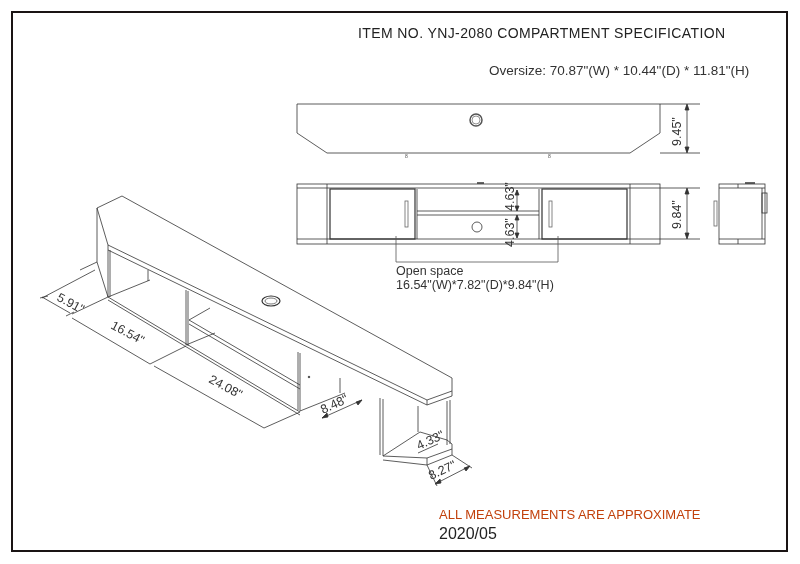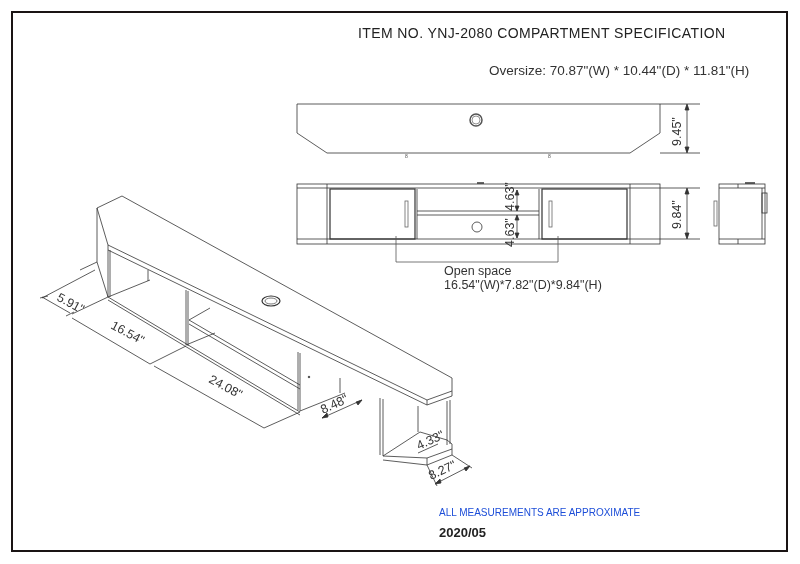--- a/index.html
+++ b/index.html
@@ -1,22 +1,22 @@
 <!DOCTYPE html>
 <html><head>
 <meta charset="utf-8">
 <style>
   html,body{margin:0;padding:0;background:#fff;}
   body{width:800px;height:564px;position:relative;overflow:hidden;font-family:"Liberation Sans",sans-serif;color:#222;}
   .frame{position:absolute;left:11px;top:11px;width:777px;height:541px;border:2px solid #1a1414;box-sizing:border-box;}
   .title{position:absolute;left:358px;top:25px;font-size:14px;letter-spacing:0.4px;color:#222;white-space:nowrap;}
   .oversize{position:absolute;left:489px;top:63px;font-size:13.5px;color:#333;white-space:nowrap;}
-  .footer1{position:absolute;left:439px;top:507px;font-size:10px;color:#1d4ed8;white-space:nowrap;}
-  .footer2{position:absolute;left:439px;top:525px;font-size:13px;color:#222;white-space:nowrap;font-weight:bold;}
-  .openspace{position:absolute;left:396px;top:264px;font-size:12.5px;line-height:14px;color:#333;white-space:nowrap;margin-left:48px;}
+  .footer1{position:absolute;left:439px;top:507px;font-size:13px;color:#c2410c;white-space:nowrap;}
+  .footer2{position:absolute;left:439px;top:525px;font-size:16px;color:#222;white-space:nowrap;}
+  .openspace{position:absolute;left:396px;top:264px;font-size:12.5px;line-height:14px;color:#333;white-space:nowrap;}
   svg{position:absolute;left:0;top:0;}
   .dim{font-family:"Liberation Sans",sans-serif;font-size:12.5px;fill:#333;}
 </style>
 </head>
 <body>
 
 <div class="frame"></div>
 
 <div class="title">ITEM NO. YNJ-2080 COMPARTMENT SPECIFICATION</div>
 <div class="oversize">Oversize: 70.87"(W) * 10.44"(D) * 11.81"(H)</div>

